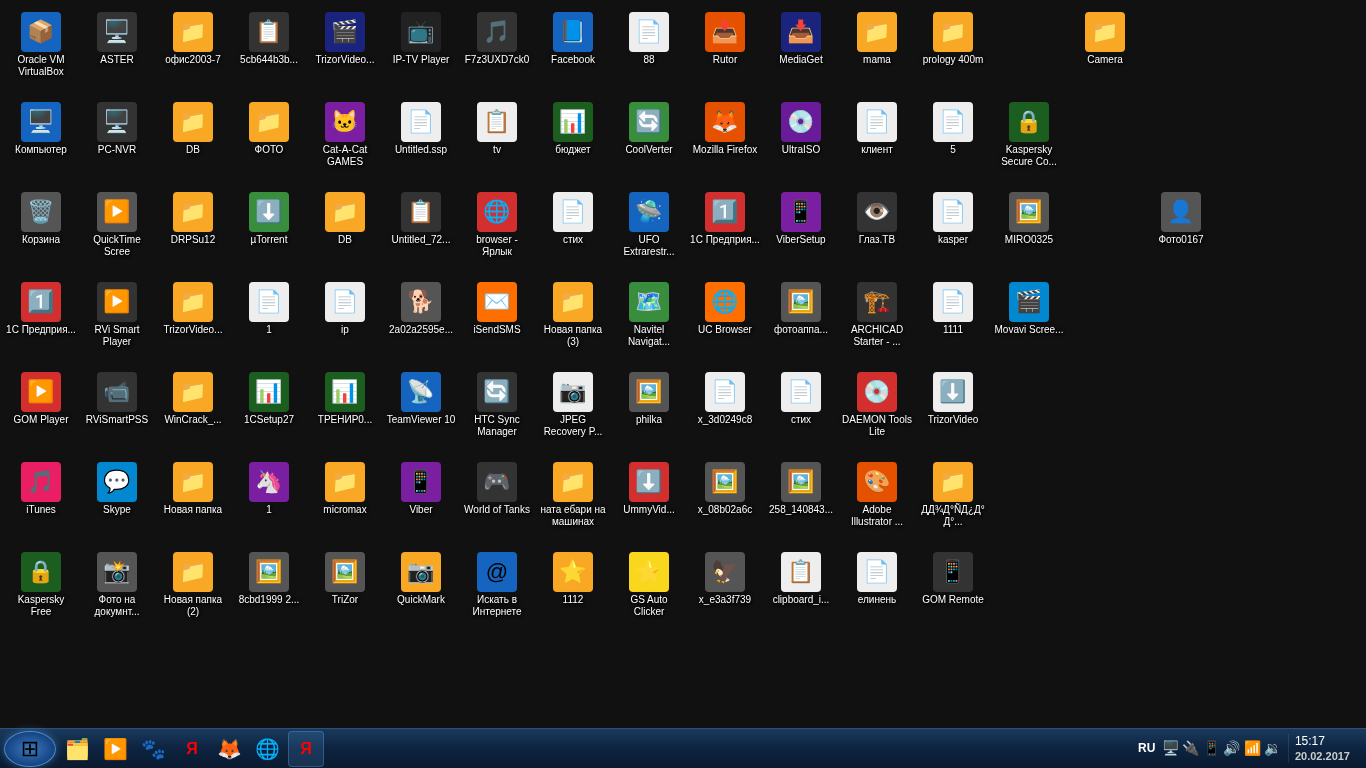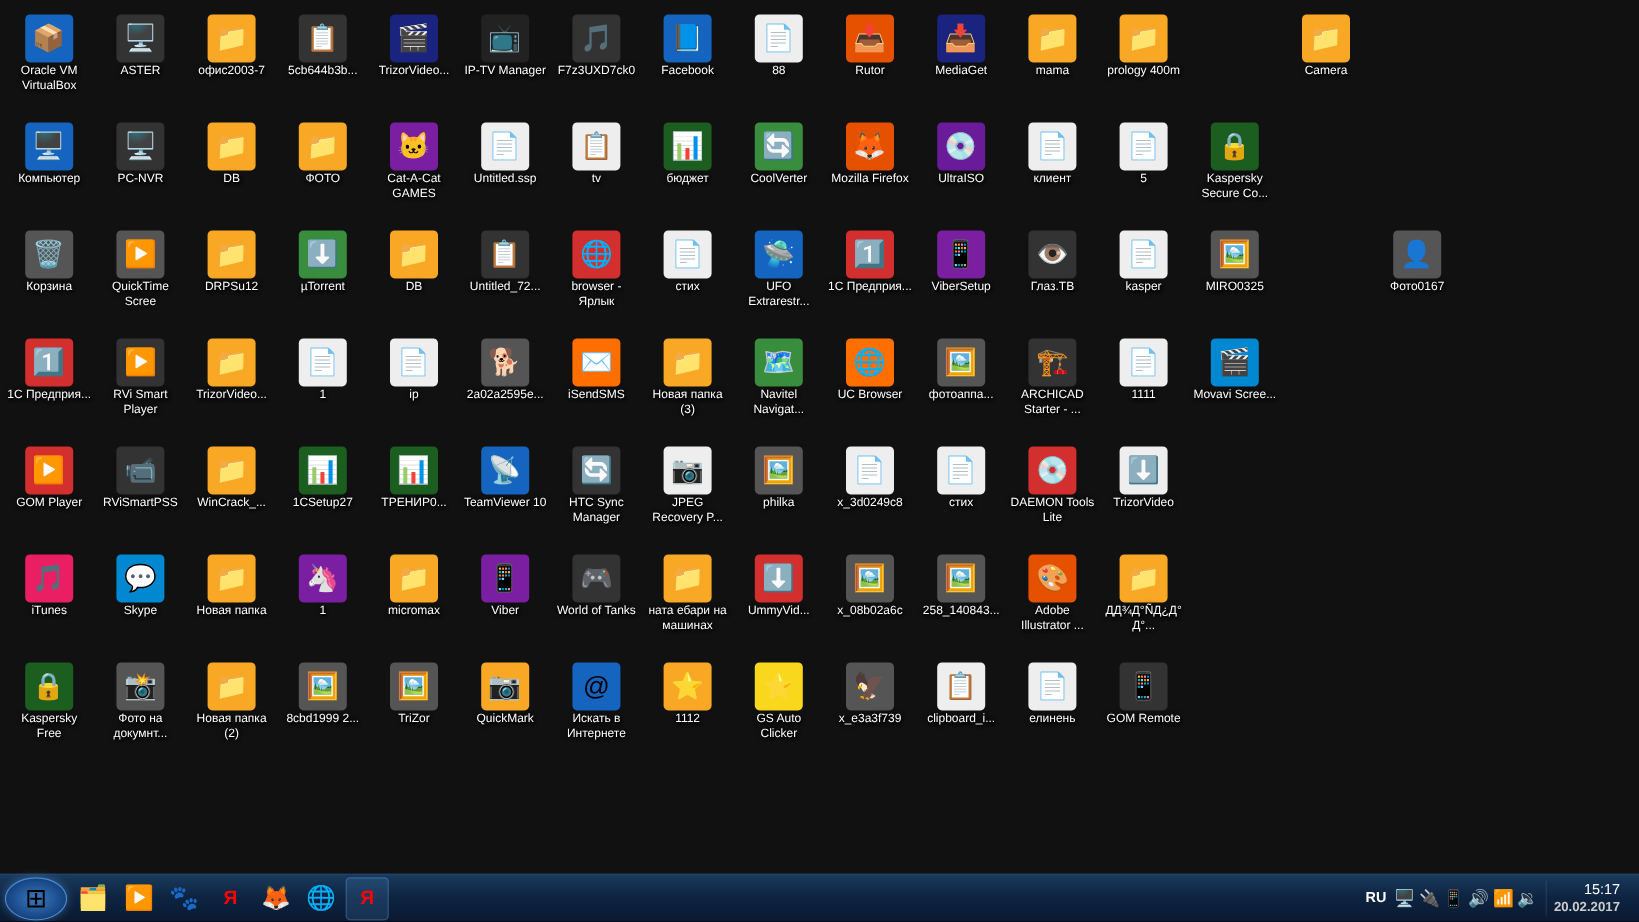--- a/index.html
+++ b/index.html
@@ -115,21 +115,21 @@
     .taskbar-tray {
       display: flex;
       align-items: center;
       gap: 3px;
       font-size: 13px;
       color: #ccc;
     }
     .taskbar-clock {
       color: #fff;
       font-size: 11px;
-      text-align: right;
+      text-align: left;
       line-height: 1.3;
       padding: 0 6px;
       border-left: 1px solid rgba(255,255,255,0.1);
     }
     .lang-badge {
       color: #fff;
       font-size: 12px;
       font-weight: bold;
       padding: 2px 4px;
     }
@@ -154,21 +154,21 @@
       <div class="icon-item" title="5cb644b3b...">
         <div class="icon-img" style="background: rgb(51, 51, 51); font-size: 22px;">📋</div>
         <div class="icon-label">5cb644b3b...</div>
       </div>
       <div class="icon-item" title="TrizorVideo...">
         <div class="icon-img" style="background: rgb(26, 35, 126); font-size: 22px;">🎬</div>
         <div class="icon-label">TrizorVideo...</div>
       </div>
       <div class="icon-item" title="IP-TV Player">
         <div class="icon-img" style="background: rgb(34, 34, 34); font-size: 22px;">📺</div>
-        <div class="icon-label">IP-TV Manager</div>
+        <div class="icon-label">IP-TV Player</div>
       </div>
       <div class="icon-item" title="F7z3UXD7ck0">
         <div class="icon-img" style="background: rgb(51, 51, 51); font-size: 22px;">🎵</div>
         <div class="icon-label">F7z3UXD7ck0</div>
       </div>
       <div class="icon-item" title="Facebook">
         <div class="icon-img" style="background: rgb(21, 101, 192); font-size: 22px;">📘</div>
         <div class="icon-label">Facebook</div>
       </div>
       <div class="icon-item" title="88">

